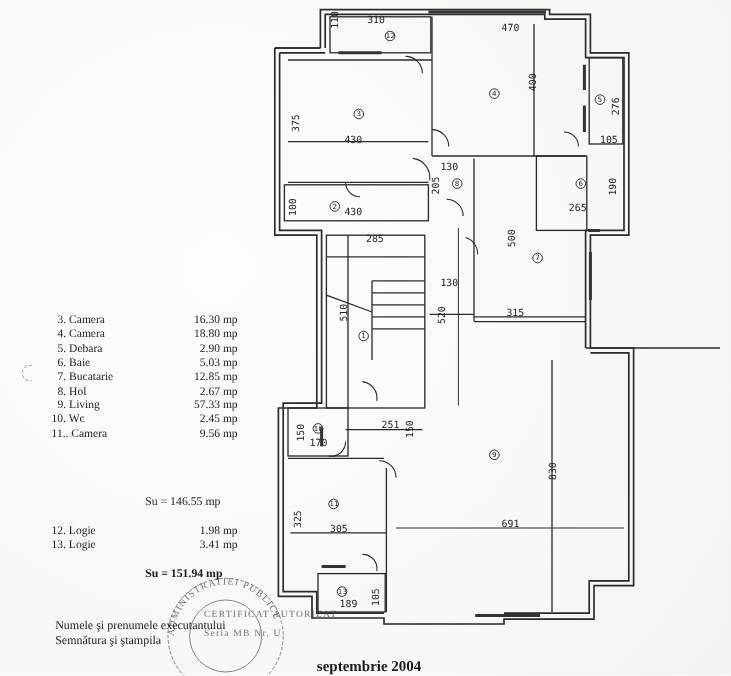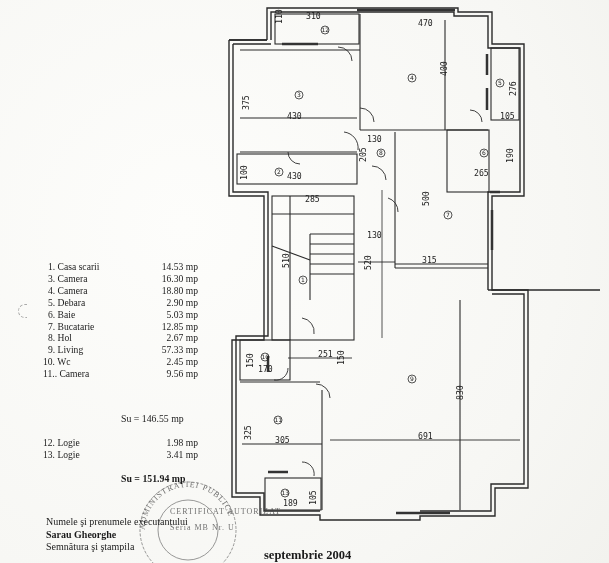--- a/index.html
+++ b/index.html
@@ -167,24 +167,20 @@
     <circle cx="188" cy="530" r="30"></circle>
     <path id="stampArc" d="M145,530 A43,43 0 0 1 231,530" fill="none" stroke="none"></path>
     <text class="stamp-text" stroke="none"><textPath href="#stampArc">ADMINISTRATIEI PUBLICE</textPath></text>
     <text class="stamp-text" x="170" y="514" stroke="none" font-size="6">CERTIFICAT AUTORIZAT</text>
     <text class="stamp-text" x="170" y="530" stroke="none" font-size="7">Seria MB Nr. U</text>
   </g>
 </svg>
 
 <div class="legend">
   <div class="row">
-      <span class="lbl">1. Casa scarii</span>
-      <span class="val">14.53 mp</span>
-    </div>
-  <div class="row">
       <span class="lbl">3. Camera</span>
       <span class="val">16.30 mp</span>
     </div>
   <div class="row">
       <span class="lbl">4. Camera</span>
       <span class="val">18.80 mp</span>
     </div>
   <div class="row">
       <span class="lbl">5. Debara</span>
       <span class="val">2.90 mp</span>
@@ -225,17 +221,16 @@
   <div class="row" style="margin-left:-5px;width:155px">
       <span class="lbl">13. Logie</span>
       <span class="val">3.41 mp</span>
     </div>
 </div>
 
 <div class="total" style="left:121px;top:473px;font-weight:bold;">Su = 151.94 mp</div>
 
 <div class="signature">
   <div>Numele şi prenumele executantului</div>
-  <div class="name">Sarau Gheorghe</div>
   <div>Semnătura şi ştampila</div>
 </div>
 
 <div class="date">septembrie 2004</div>
 
 </body></html>

